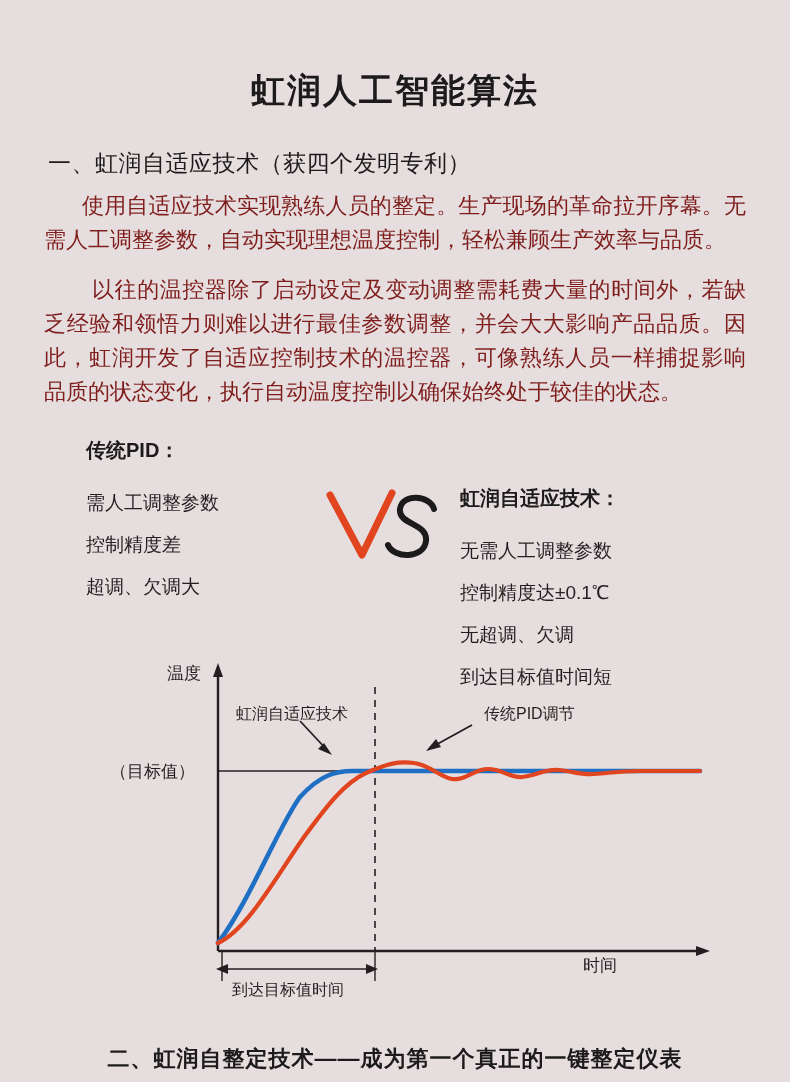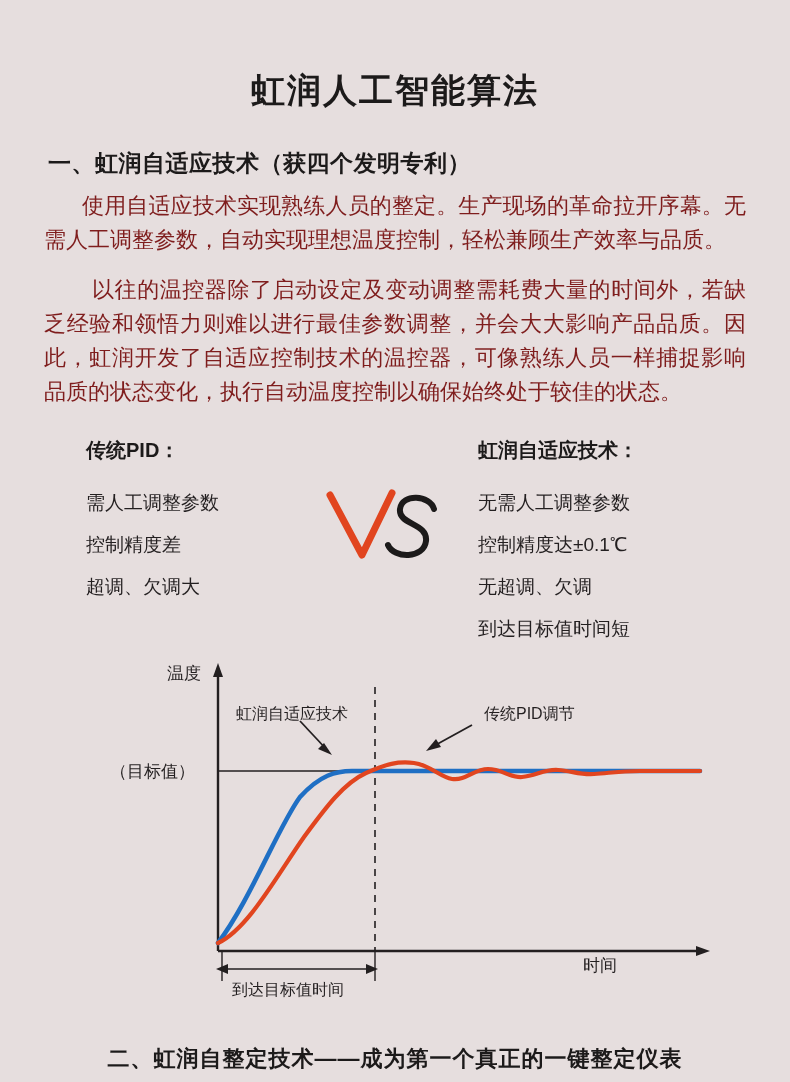--- a/index.html
+++ b/index.html
@@ -24,21 +24,21 @@
     text-align: center;
     font-size: 34px;
     font-weight: bold;
     letter-spacing: 2px;
     margin: 0;
     padding-top: 68px;
     color: #1c1a1a;
   }
   .section-heading {
     font-size: 23px;
-    font-weight: bold;
+    font-weight: normal;
     margin: 34px 0 0 48px;
     color: #1c1a1a;
     letter-spacing: 0.5px;
   }
   .para {
     font-size: 22px;
     line-height: 34px;
     margin: 10px 44px 0 44px;
     text-indent: 38px;
     text-align: justify;
@@ -51,21 +51,21 @@
   .compare {
     position: relative;
     margin-top: 28px;
     height: 210px;
   }
   .col {
     position: absolute;
     top: 0;
   }
   .col.left { left: 86px; }
-  .col.right { left: 478px; }
+  .col.right { left: 460px; margin-top: 48px; }
   .col h3 {
     font-size: 20px;
     font-weight: bold;
     margin: 0 0 18px 0;
     color: #1c1a1a;
   }
   .col ul {
     list-style: none;
     margin: 0;
     padding: 0;

